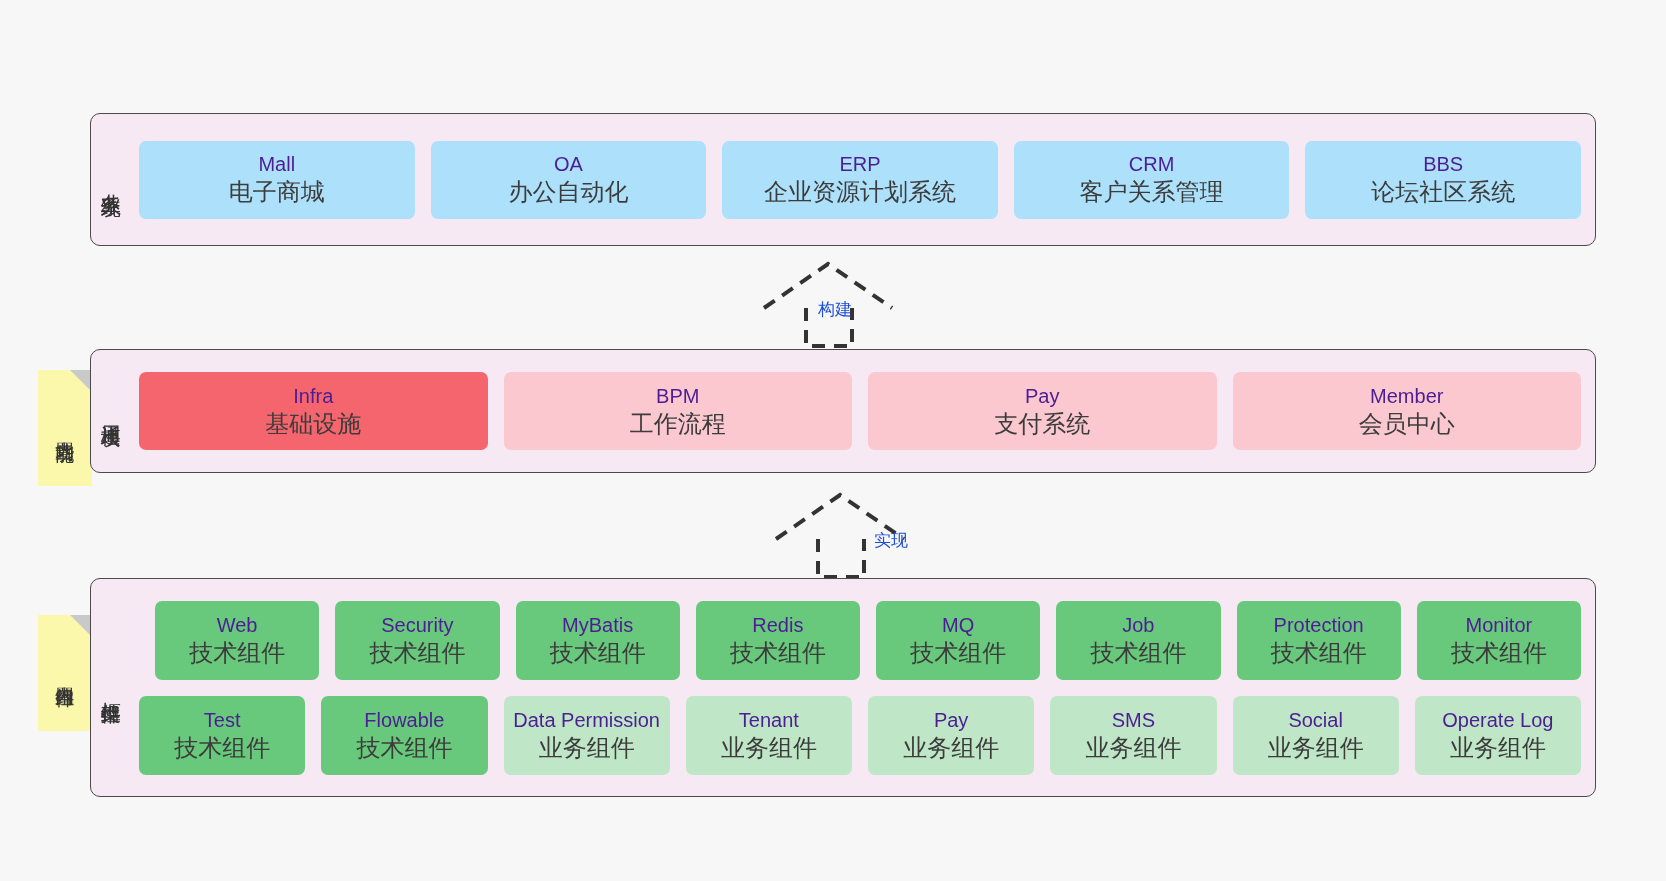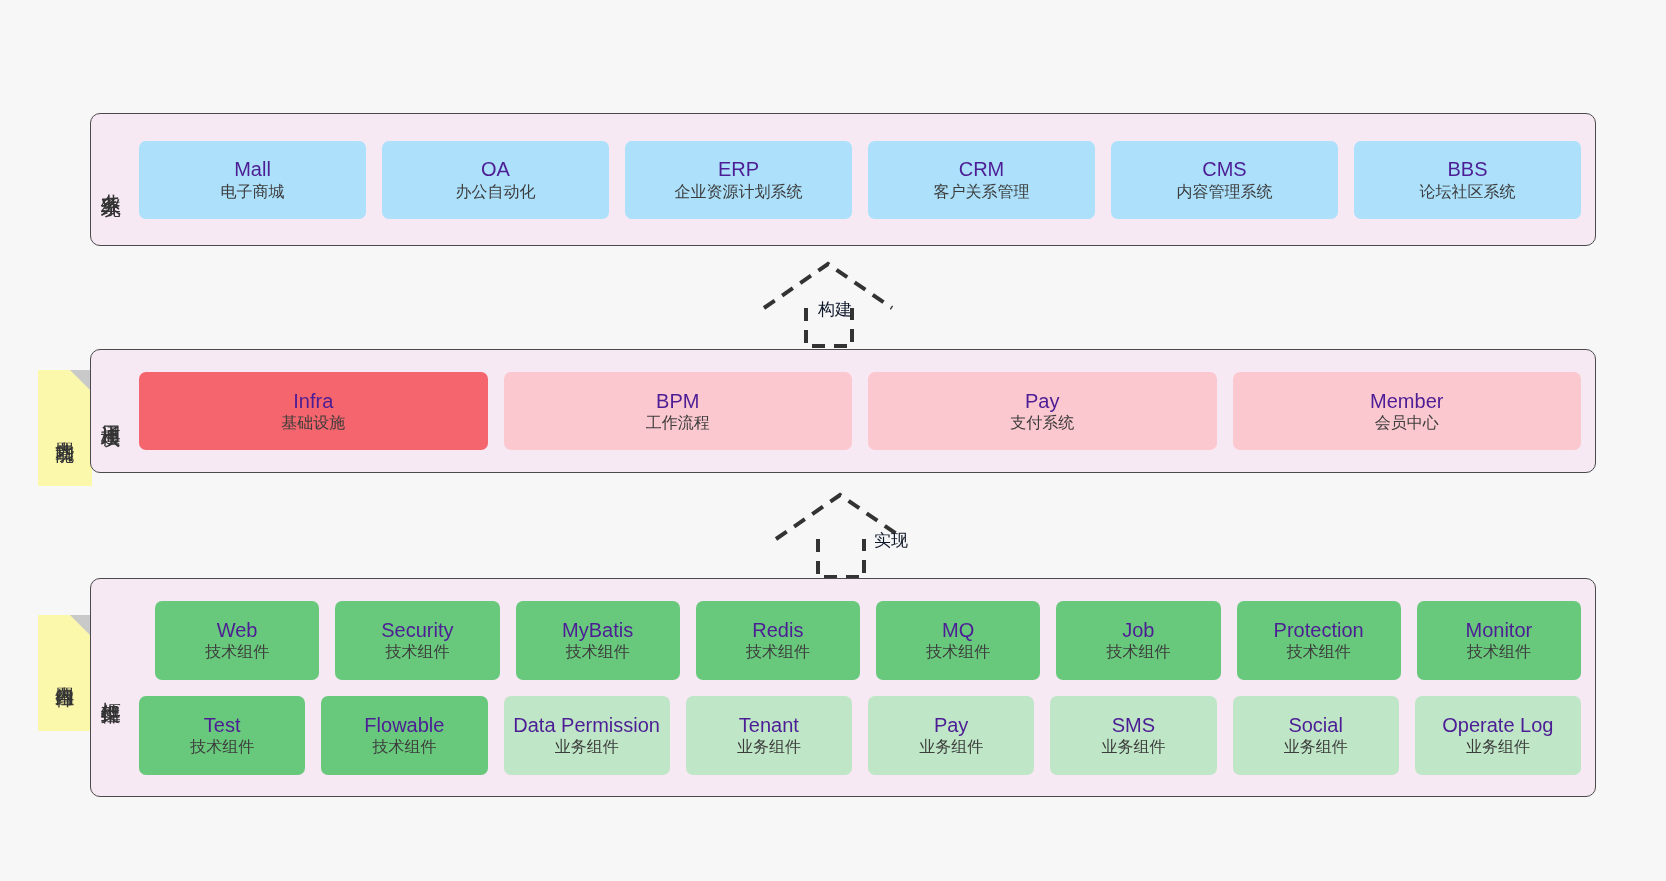--- a/index.html
+++ b/index.html
@@ -77,21 +77,21 @@
     box-sizing: border-box;
     padding: 4px 6px;
     line-height: 1.24;
     min-width: 0;
   }
   .node .t1 {
     font-size: 20px;
     color: #4c1d95;
   }
   .node .t2 {
-    font-size: 16px;
+    font-size: 24px;
     color: #3c3c3c;
   }
 
   .n-blue  { background: #ace0fb; }
   .n-red   { background: #f4656d; }
   .n-pink  { background: #fbc8d0; }
   .n-green { background: #68c97c; }
   .n-lgreen{ background: #bfe6c6; }
 
   
@@ -121,21 +121,21 @@
     border-top: 22px solid #c9c9c9;
   }
 
   
   .arrow-wrap {
     position: absolute;
   }
   .arrow-label {
     position: absolute;
     font-size: 17px;
-    color: #0f172a;
+    color: #1d4ed8;
     background: transparent;
     white-space: nowrap;
     user-select: none;
   }
 </style>
 </head>
 <body>
 
 <div id="canvas">
 
@@ -151,24 +151,20 @@
           <span class="t1">OA</span>
           <span class="t2">办公自动化</span>
         </div>
         <div class="node n-blue">
           <span class="t1">ERP</span>
           <span class="t2">企业资源计划系统</span>
         </div>
         <div class="node n-blue">
           <span class="t1">CRM</span>
           <span class="t2">客户关系管理</span>
-        </div>
-        <div class="node n-blue">
-          <span class="t1">CMS</span>
-          <span class="t2">内容管理系统</span>
         </div>
         <div class="node n-blue">
           <span class="t1">BBS</span>
           <span class="t2">论坛社区系统</span>
         </div>
       </div>
     </div>
   </div>
 
   <div class="arrow-wrap" style="left:760px; top:258px; width:150px; height:92px;">

